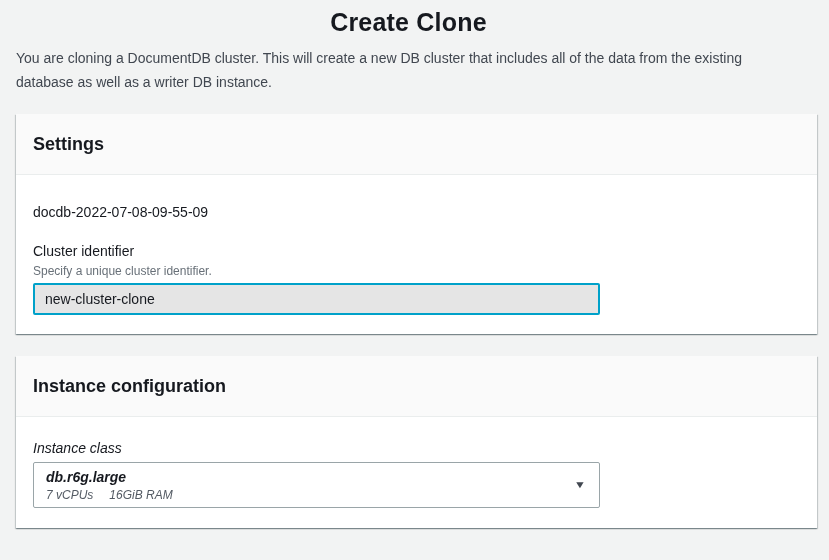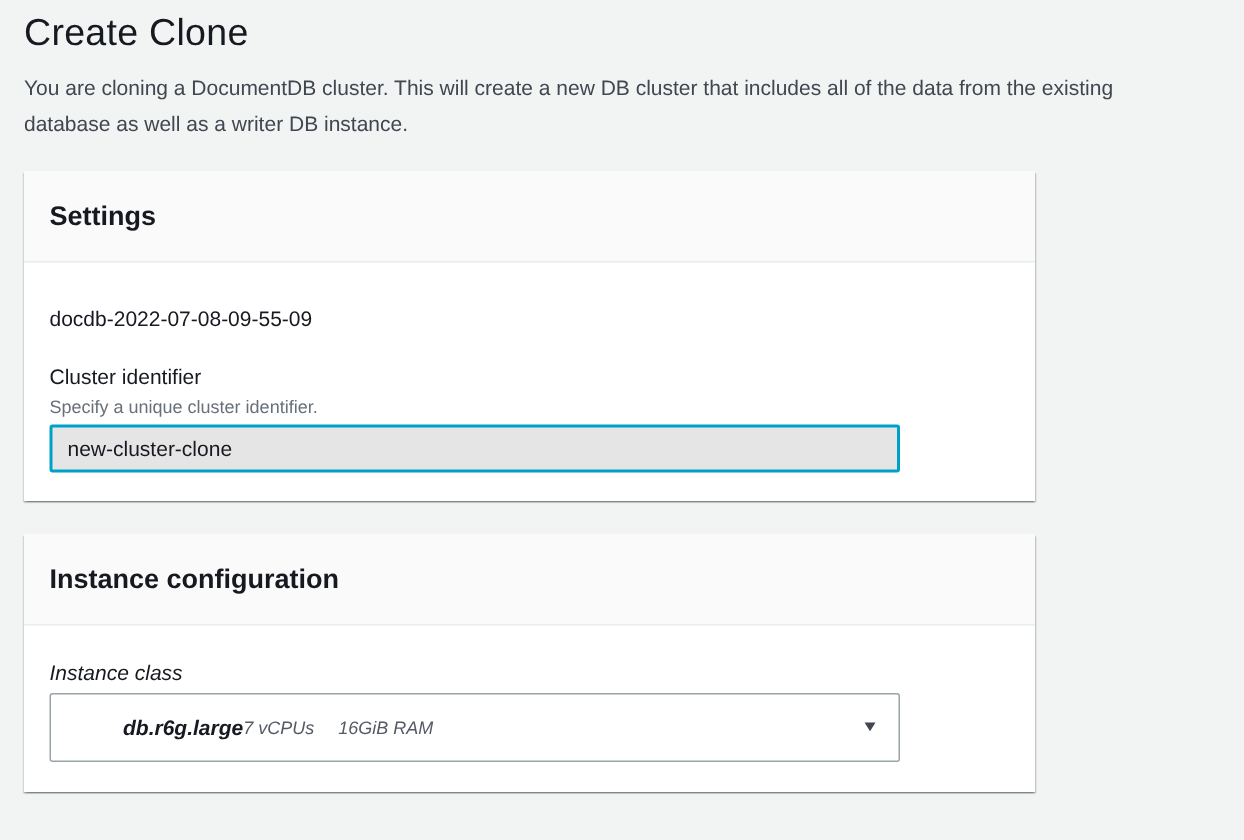--- a/index.html
+++ b/index.html
@@ -17,36 +17,37 @@
   html,body{width:829px;height:560px;}
   body{
     background:var(--page-bg);
     font-family:"Liberation Sans","DejaVu Sans",sans-serif;
     color:var(--text-primary);
     overflow:hidden;
   }
   .page{padding:6px 16px 0 16px;width:817px;}
   .page-title{
     font-size:25px;
-    font-weight:400;
+    font-weight:700;
     letter-spacing:0.2px;
     color:var(--text-primary);
     margin-bottom:8px;
     line-height:32px;
+    text-align:center;
   }
   .page-description{
     font-size:14px;
     line-height:24px;
     color:#414750;
     max-width:780px;
     margin-bottom:20px;
   }
   .panel{
     background:var(--panel-bg);
-    width:674px;
+    width:801px;
     box-shadow:0 1px 1px 0 rgba(0,28,36,.3),1px 1px 1px 0 rgba(0,28,36,.15),-1px 1px 1px 0 rgba(0,28,36,.15);
     border-radius:0;
   }
   .panel + .panel{margin-top:22px;}
   .panel-header{
     background:var(--panel-header-bg);
     border-bottom:1px solid var(--divider);
     padding:19px 17px;
   }
   .panel-title{
@@ -94,21 +95,21 @@
     height:46px;
     border:1px solid var(--select-border);
     border-radius:2px;
     background:#fff;
     display:flex;
     align-items:center;
     justify-content:space-between;
     padding:0 14px 0 12px;
     cursor:pointer;
   }
-  .select-texts{display:flex;flex-direction:row;justify-content:center;margin-left:36px;}
+  .select-texts{display:flex;flex-direction:column;justify-content:center;}
   .select-primary{
     font-size:14px;
     font-weight:700;
     line-height:18px;
     color:var(--text-primary);
   }
   .select-secondary{
     font-size:12px;
     line-height:16px;
     color:var(--text-secondary);

